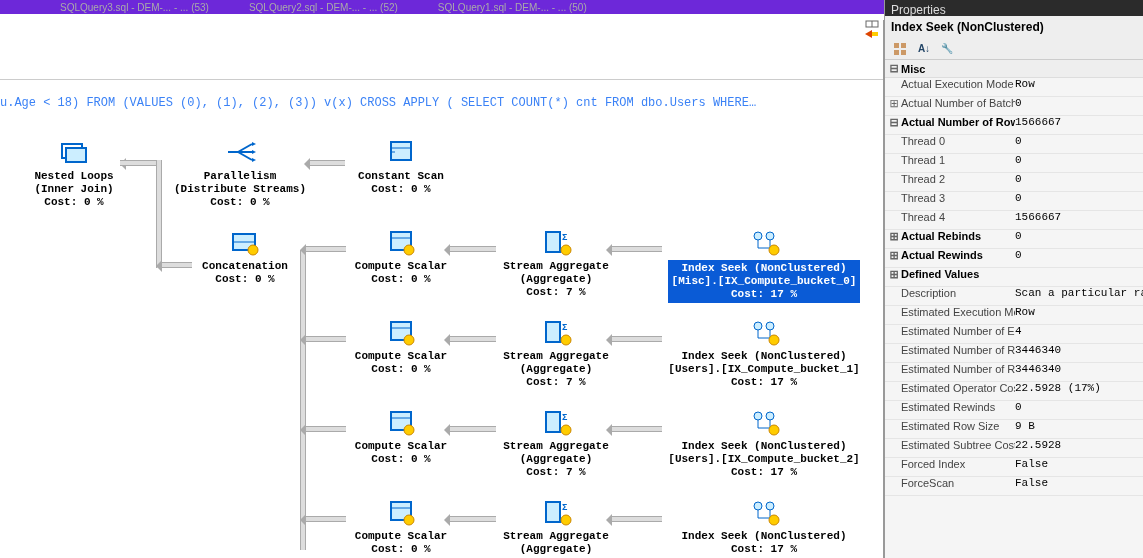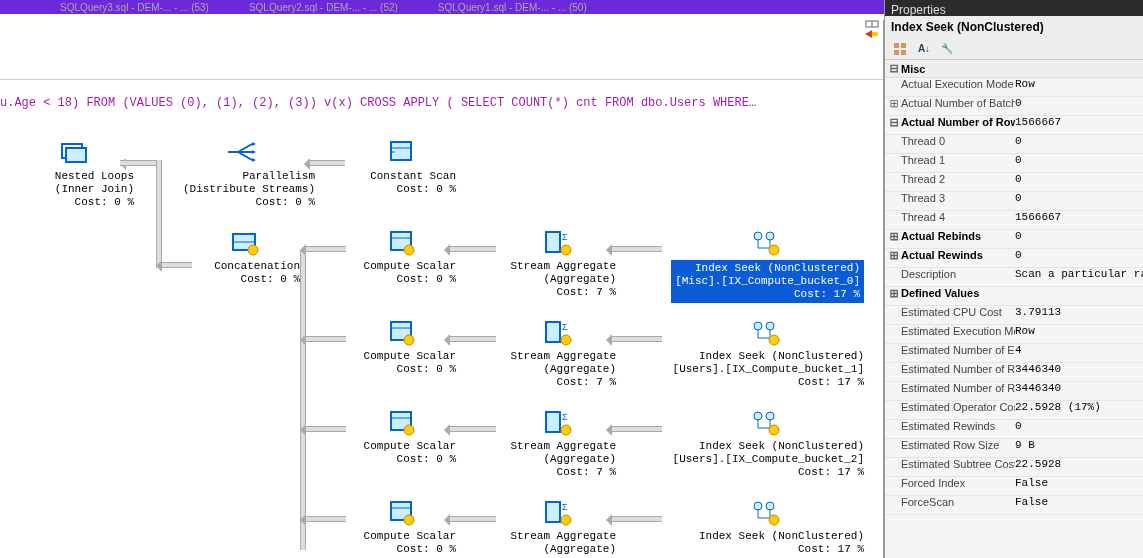--- a/index.html
+++ b/index.html
@@ -52,35 +52,36 @@
   }
   .sql-line {
     position: absolute;
     top: 76px;
     left: 0;
     width: 864px;
     font-family: Consolas, "Courier New", monospace;
     font-size: 12px;
     white-space: nowrap;
     overflow: hidden;
-    color: #a21caf;
+    color: #3b82f6;
   }
   .plan-area {
     position: absolute;
     top: 100px;
     left: 0;
     width: 884px;
     height: 438px;
   }
   .node {
     position: absolute;
-    text-align: right;
+    text-align: center;
     font-family: Consolas, "Courier New", monospace;
     font-size: 11px;
     line-height: 13px;
+    font-weight: bold;
   }
   .node .icon {
     width: 32px; height: 28px;
     margin: 0 auto 4px;
     display: block;
   }
   .node.selected .caption {
     background: #0a5bd6;
     color: #fff;
     padding: 2px 4px;
@@ -475,31 +476,27 @@
         <div class="v">1566667</div>
       </div>
       <div class="row has-exp bold">
         <div class="k"><span class="exp">⊞</span><span>Actual Rebinds</span></div>
         <div class="v">0</div>
       </div>
       <div class="row has-exp bold">
         <div class="k"><span class="exp">⊞</span><span>Actual Rewinds</span></div>
         <div class="v">0</div>
       </div>
-      <div class="row">
-        <div class="k"><span>Description</span></div>
-        <div class="v">Scan a particular ran</div>
-      </div>
       <div class="row has-exp bold">
         <div class="k"><span class="exp">⊞</span><span>Defined Values</span></div>
         <div class="v"></div>
       </div>
       <div class="row">
-        <div class="k"><span>Estimated CPU Cost</span></div>
-        <div class="v">3.79113</div>
+        <div class="k"><span>Description</span></div>
+        <div class="v">Scan a particular ran</div>
       </div>
       <div class="row">
         <div class="k"><span>Estimated Execution Mode</span></div>
         <div class="v">Row</div>
       </div>
       <div class="row">
         <div class="k"><span>Estimated Number of Executions</span></div>
         <div class="v">4</div>
       </div>
       <div class="row">

